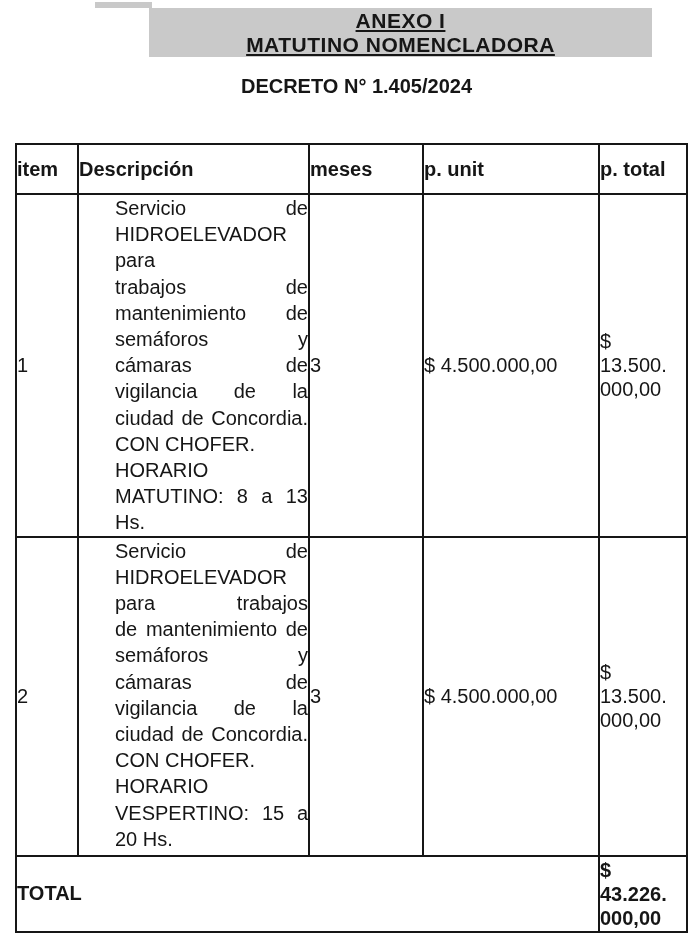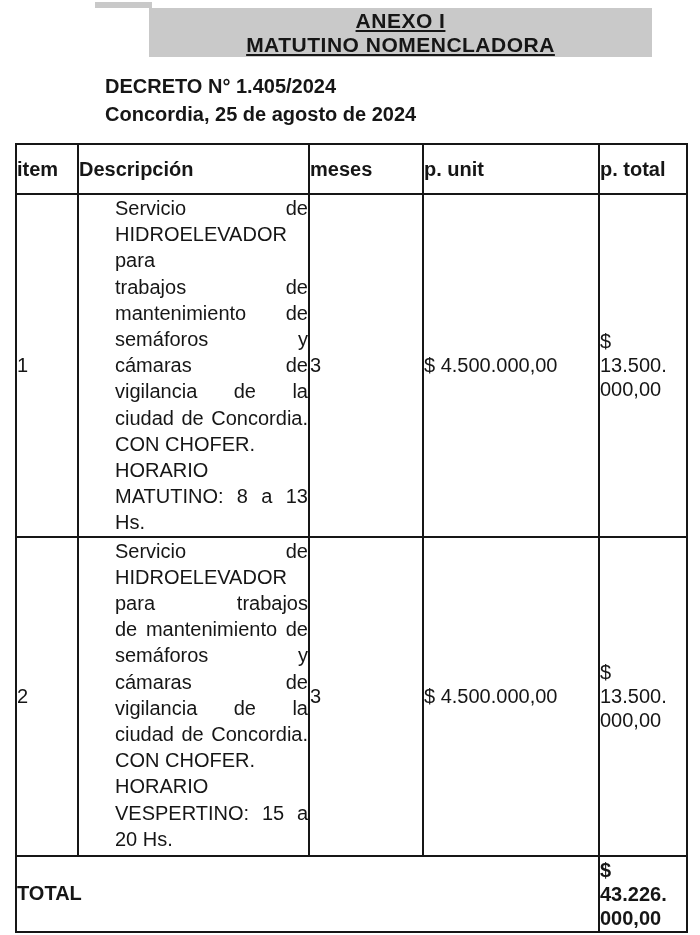--- a/index.html
+++ b/index.html
@@ -28,21 +28,21 @@
     padding-top:1px;box-sizing:border-box;margin-left:44px;
   }
   .titlebar .tline{
     font-size:21px;font-weight:bold;line-height:24px;
     text-decoration:underline;
     letter-spacing:0.5px;
   }
   
   .decree{
     position:absolute;left:105px;top:72px;width:503px;
-    text-align:left;
+    text-align:center;
   }
   .decree div{
     font-size:20px;font-weight:bold;line-height:28px;
   }
   
   table.pricing{
     position:absolute;left:15px;top:143px;
     width:671px;
     border-collapse:collapse;
     table-layout:fixed;
@@ -100,21 +100,20 @@
 
   <div class="notch"></div>
 
   <div class="titlebar">
     <div class="tline">ANEXO I</div>
     <div class="tline">MATUTINO NOMENCLADORA</div>
   </div>
 
   <div class="decree">
     <div>DECRETO N° 1.405/2024</div>
-    <div>Concordia, 25 de agosto de 2024</div>
   </div>
 
   <table class="pricing">
     <colgroup>
       <col class="c1">
         <col class="c2">
         <col class="c3">
         <col class="c4">
         <col class="c5">
     </colgroup>

